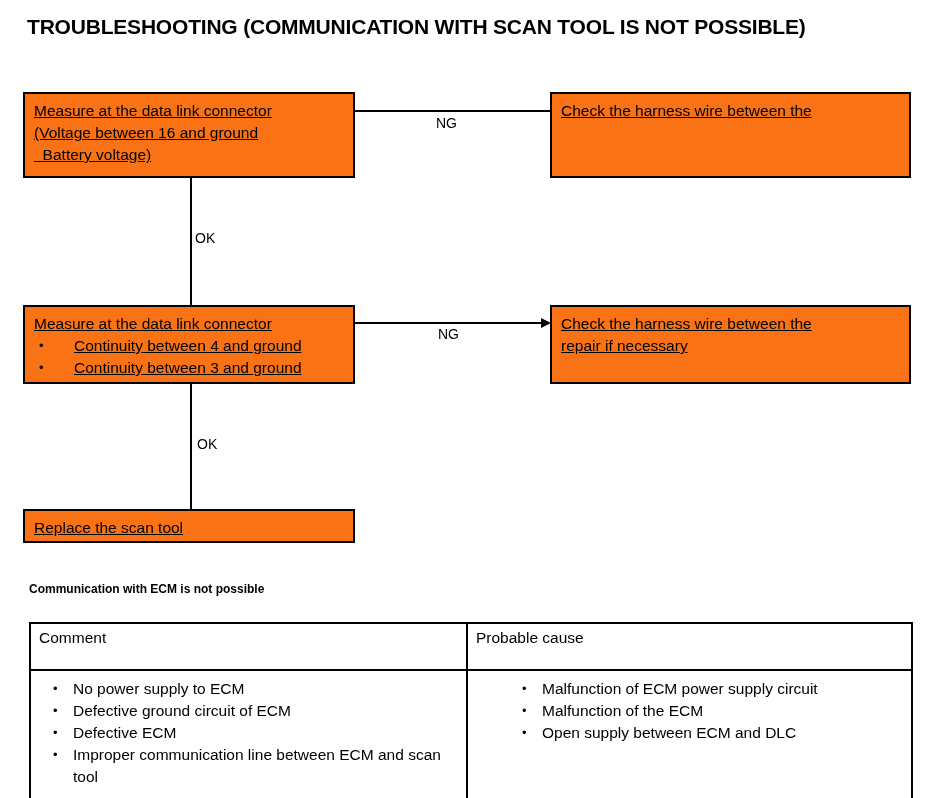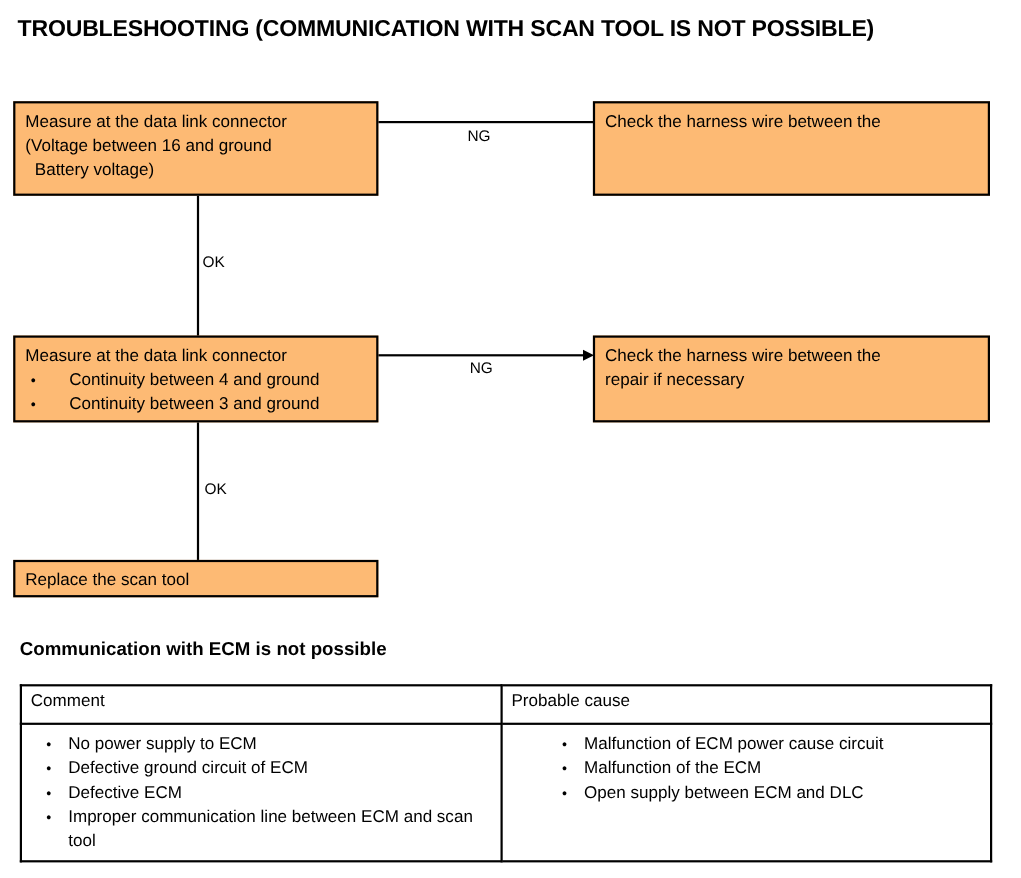--- a/index.html
+++ b/index.html
@@ -10,21 +10,21 @@
   body {
     width: 928px;
     height: 798px;
     position: relative;
     font-family: "Liberation Sans", sans-serif;
     color: #000000;
     overflow: hidden;
   }
   .page {
     position: absolute;
-    left: 0; top: 0;
+    left: 11px; top: 0;
     width: 840px;
     height: 798px;
   }
 
   
   .doc-title {
     position: absolute;
     left: 16px;
     top: 12px;
     width: 880px;
@@ -38,24 +38,25 @@
   .flow {
     position: absolute;
     left: 0; top: 0;
     width: 928px;
     height: 560px;
   }
   .fbox {
     position: absolute;
     box-sizing: border-box;
     border: 2px solid #000;
-    background: #fdba74;
+    background: #f97316;
     font-size: 15.5px;
     line-height: 22px;
     padding: 6px 9px 5px 9px;
+    text-decoration: underline;
   }
   .fbox .ln { white-space: pre; }
   .fbox .blist {
     margin: 0;
     padding: 0;
     list-style: none;
   }
   .fbox .blist li {
     position: relative;
     padding-left: 40px;
@@ -109,42 +110,42 @@
   #label-ng-1 { left: 425px; top: 114px; }
   #label-ng-2 { left: 427px; top: 325px; }
   #label-ok-1 { left: 184px; top: 229px; }
   #label-ok-2 { left: 186px; top: 435px; }
 
   
   .section-heading {
     position: absolute;
     left: 18px;
     top: 578px;
-    font-size: 17px;
+    font-size: 12px;
     font-weight: bold;
     line-height: 23px;
   }
 
   
   .cause-table {
     position: absolute;
     left: 18px;
     top: 622px;
     width: 882px;
     border-collapse: collapse;
     table-layout: fixed;
   }
   .cause-table th, .cause-table td {
     border: 2px solid #000;
     vertical-align: top;
     text-align: left;
     font-size: 15.5px;
     line-height: 22px;
     font-weight: normal;
-    padding: 3px 8px 4px 8px;
+    padding: 3px 8px 16px 8px;
   }
   .cause-table th { height: 26px; }
   .cause-table col.c1 { width: 437px; }
   .cause-table col.c2 { width: 445px; }
   .cause-table td { height: 116px; }
   .cause-table ul {
     margin: 4px 0 0 0;
     padding: 0;
     list-style: none;
   }
@@ -231,21 +232,21 @@
         <td class="cell-left">
           <ul>
             <li><span class="bullet">•</span><span>No power supply to ECM</span></li>
             <li><span class="bullet">•</span><span>Defective ground circuit of ECM</span></li>
             <li><span class="bullet">•</span><span>Defective ECM</span></li>
             <li><span class="bullet">•</span><span>Improper communication line between ECM and scan tool</span></li>
           </ul>
         </td>
         <td class="cell-right">
           <ul>
-            <li><span class="bullet">•</span><span>Malfunction of ECM power cause circuit</span></li>
+            <li><span class="bullet">•</span><span>Malfunction of ECM power supply circuit</span></li>
             <li><span class="bullet">•</span><span>Malfunction of the ECM</span></li>
             <li><span class="bullet">•</span><span>Open supply between ECM and DLC</span></li>
           </ul>
         </td>
       </tr>
     </tbody>
   </table>
 
 </div>
 

